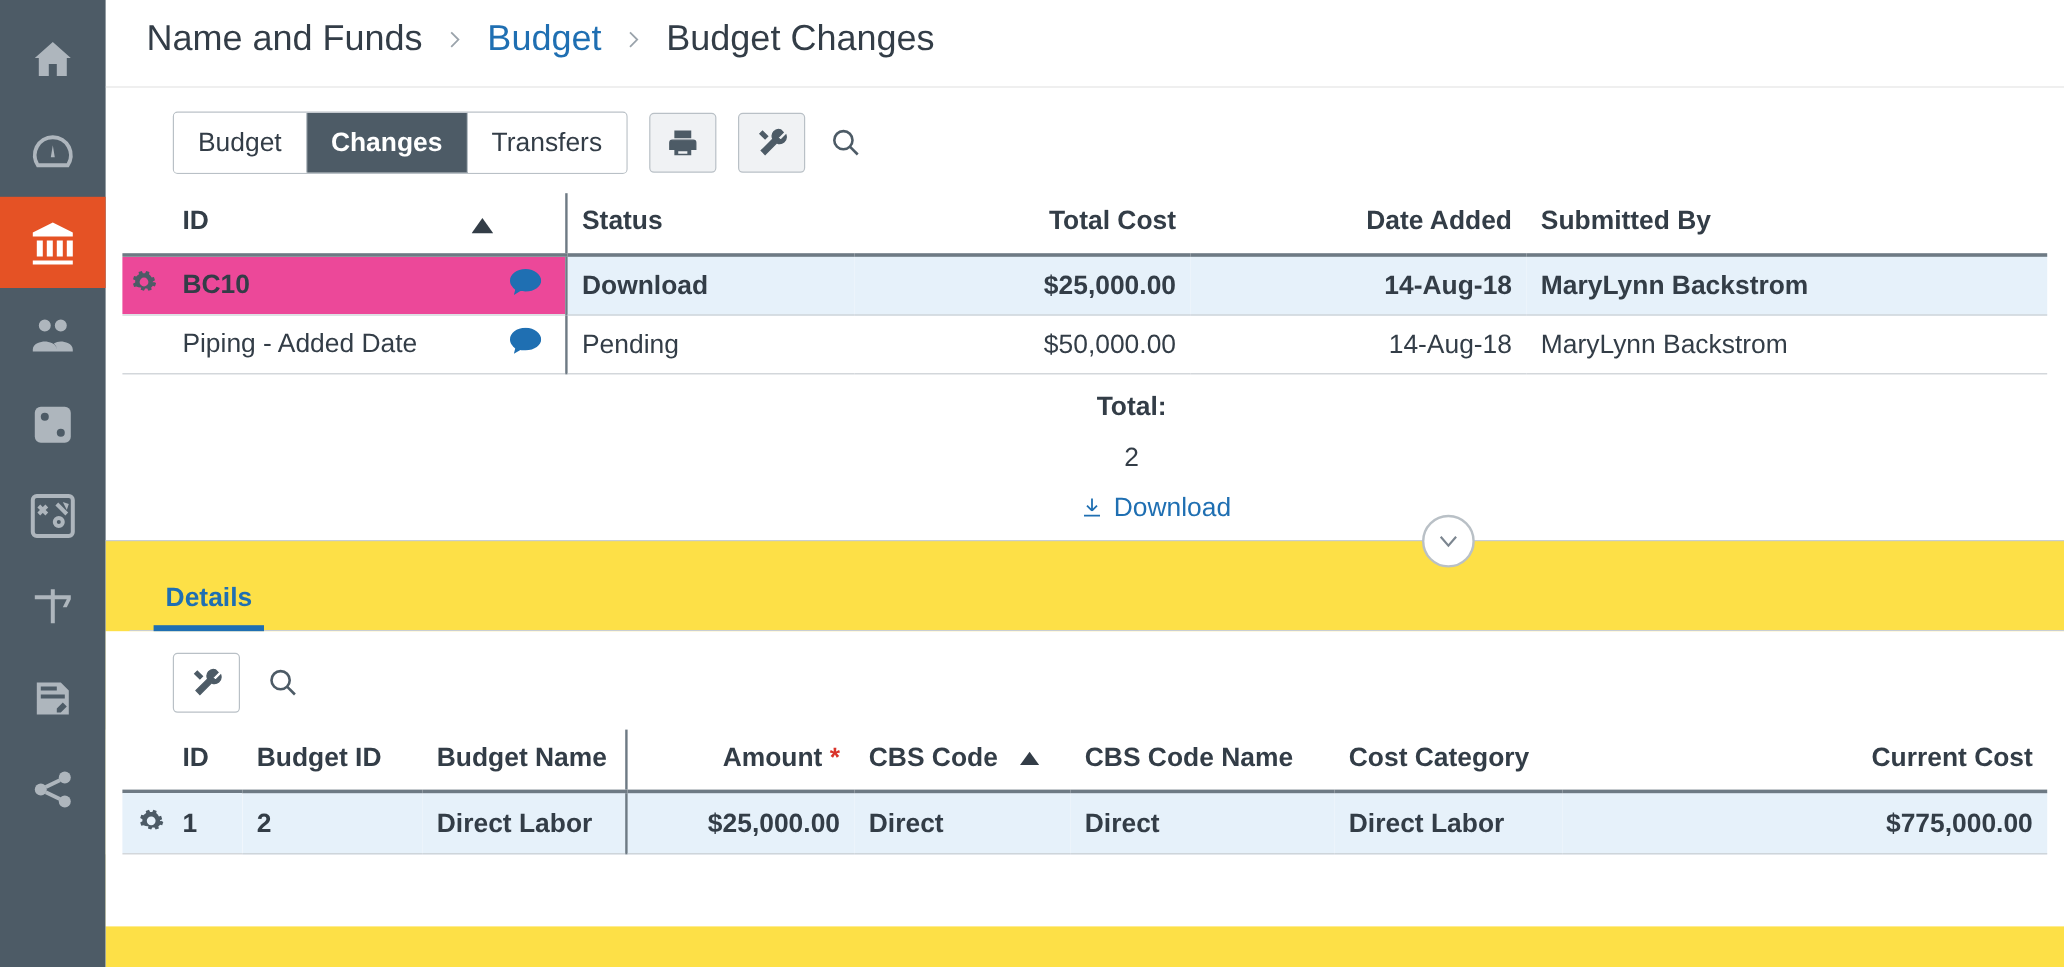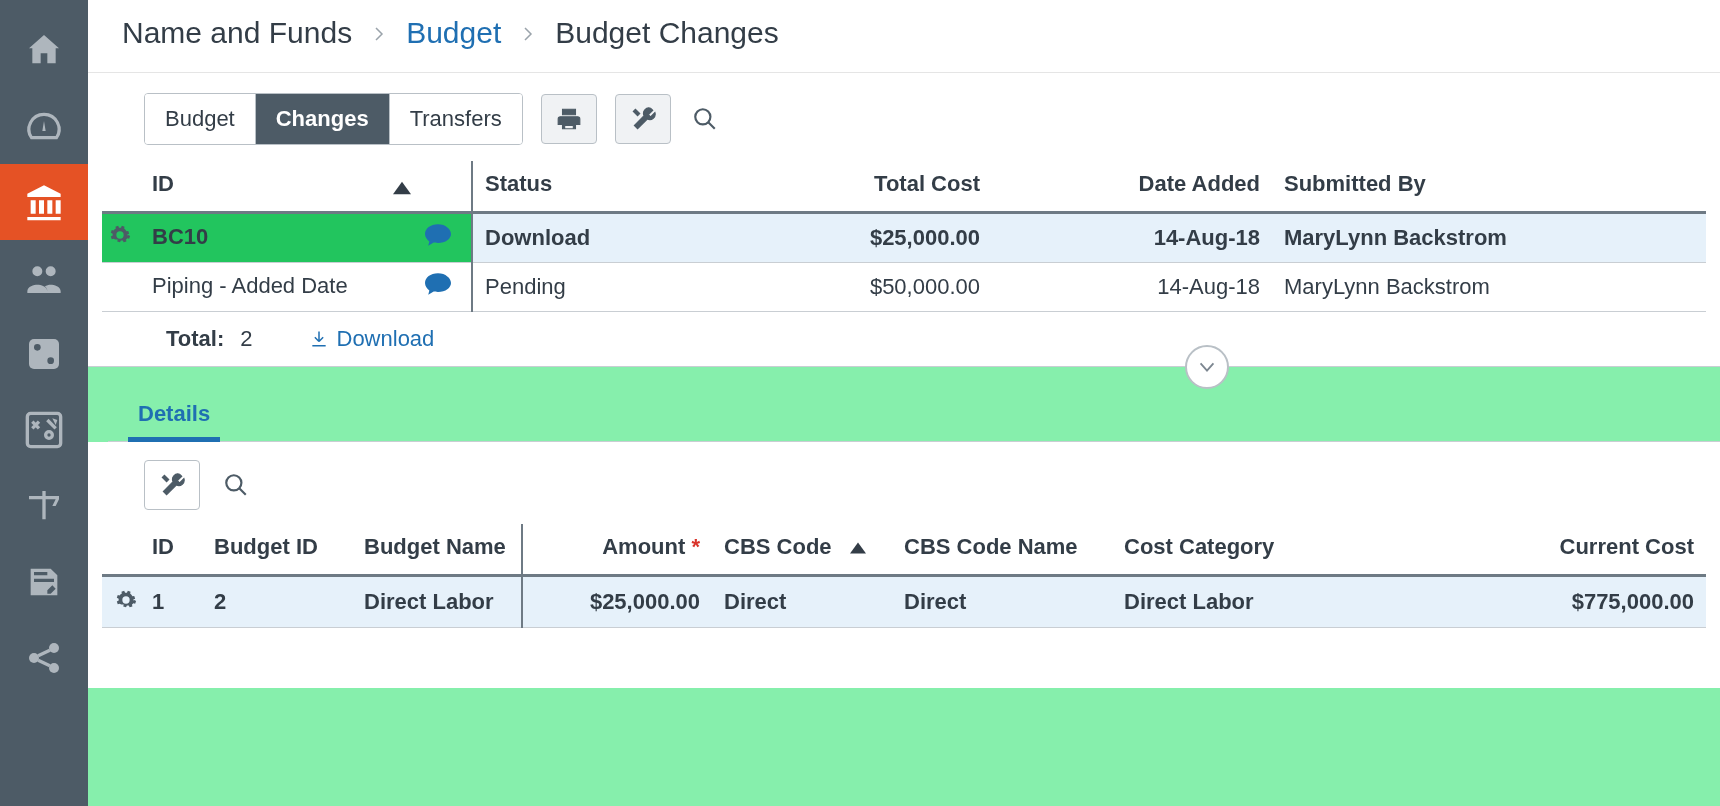--- a/index.html
+++ b/index.html
@@ -43,39 +43,39 @@
 table.grid .col-status { width: 240px; }
 table.grid .col-cost { width: 280px; }
 table.grid .col-date { width: 280px; }
 table.grid .col-sub { }
 .sort-arrow { position: absolute; right: 60px; top: 14px; }
 .sort-arrow svg { width: 18px; height: 14px; fill: #333d47; }
 
 tr.add-row td { font-style: italic; color: #666; }
 tr.add-row .col-id { color: #666; }
 tr.sel-row td { background: #e6f1fa; font-weight: bold; }
-tr.sel-row .col-id { background: #22c55e; }
+tr.sel-row .col-id { background: #ec4899; }
 tr.sel-row td:first-child, tr.plain-row td:first-child { }
 
 .row-icon { position: absolute; left: -2px; width: 40px; text-align: center; }
 .row-icon svg { width: 22px; height: 22px; fill: #4d5b66; }
 .comment-ico { float: right; margin-right: 8px; }
 .comment-ico svg { width: 26px; height: 22px; fill: #1f6fb2; }
 .plus-ico svg { width: 20px; height: 20px; stroke: #8b949c; stroke-width: 1.5; fill: none; }
 
 td.col-id { position: relative; }
 
 
-.tfoot { display: flex; align-items: center; gap: 16px; padding: 14px 0 14px 64px; font-size: 22px; color: #333d47; }
+.tfoot { display: flex; align-items: center; gap: 16px; padding: 14px 0 14px 64px; font-size: 22px; color: #333d47; flex-direction: column; }
 .tfoot b { font-weight: bold; }
 .download { color: #1f6fb2; display: flex; align-items: center; gap: 8px; cursor: pointer; margin-left: 40px; }
 .download svg { width: 20px; height: 20px; fill: none; stroke: #1f6fb2; stroke-width: 1.8; }
 
 
-.splitter { position: relative; border-top: 1px solid #c9ced3; background: #86efac; flex: 1; }
+.splitter { position: relative; border-top: 1px solid #c9ced3; background: #fde047; flex: 1; }
 .collapse-btn { position: absolute; left: 1097px; top: -22px; width: 44px; height: 44px; border: 2px solid #b9c0c6; border-radius: 50%; background: #fff; display: flex; align-items: center; justify-content: center; cursor: pointer; }
 .collapse-btn svg { width: 22px; height: 22px; fill: none; stroke: #7c8690; stroke-width: 2; }
 
 
 .detail-header { padding: 34px 0 0 40px; }
 .detail-tab { display: inline-block; font-size: 22px; font-weight: bold; color: #1f6fb2; padding: 0 10px 10px 10px; border-bottom: 5px solid #1f6fb2; }
 .detail-rule { border-bottom: 1px solid #c9ced3; margin-top: -1px; margin-left: 20px; }
 
 .detail-toolbar { display: flex; align-items: center; gap: 20px; padding: 18px 0 14px 56px; }
 

